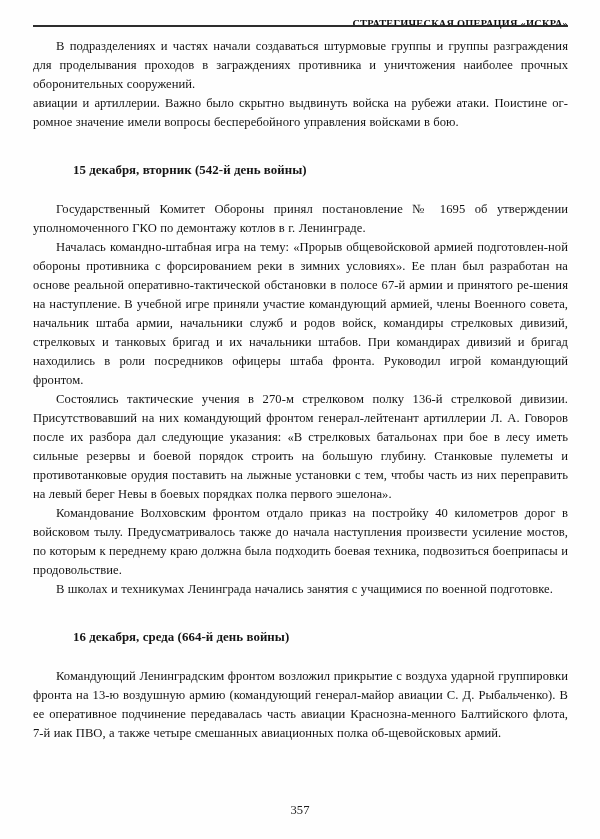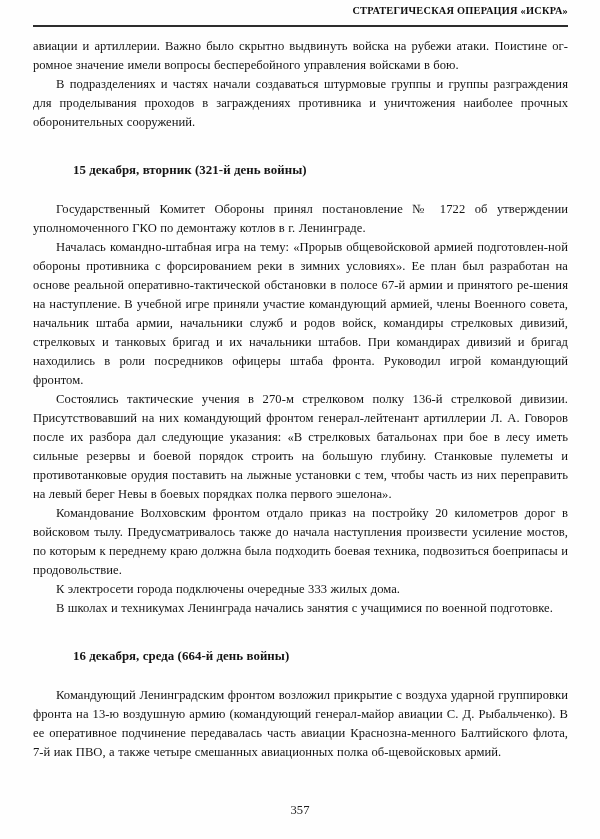--- a/index.html
+++ b/index.html
@@ -22,21 +22,21 @@
   .header-zone {
     position: absolute;
     top: 0;
     left: 33px;
     width: 535px;
     height: 30px;
   }
   .running-head {
     position: absolute;
     right: 0;
-    top: 5px;
+    top: 18px;
     font-family: "Liberation Serif", "DejaVu Serif", serif;
     font-size: 10.3px;
     font-weight: bold;
     letter-spacing: 0.25px;
     white-space: nowrap;
     color: #0d0d0d;
   }
   .header-rule {
     position: absolute;
     left: 0;
@@ -102,41 +102,40 @@
 
 <div class="page">
 
   <div class="header-zone">
     <div class="running-head">СТРАТЕГИЧЕСКАЯ ОПЕРАЦИЯ «ИСКРА»</div>
     <div class="header-rule"></div>
   </div>
 
   <div class="column">
 
+    <p class="para">В подразделениях и частях начали создаваться штурмовые группы и группы разграждения для проделывания проходов в заграждениях противника и уничтожения наиболее прочных оборонительных сооружений.</p>
+
     <p class="para no-indent">авиации и артиллерии. Важно было скрытно выдвинуть войска на рубежи атаки. Поистине ог-ромное значение имели вопросы бесперебойного управления войсками в бою.</p>
-
-    <p class="para">В подразделениях и частях начали создаваться штурмовые группы и группы разграждения для проделывания проходов в заграждениях противника и уничтожения наиболее прочных оборонительных сооружений.</p>
 
 
     <div class="gap-before-heading"></div>
 
-    <h2 class="day-heading">15 декабря, вторник (321-й день войны)</h2>
+    <h2 class="day-heading">15 декабря, вторник (542-й день войны)</h2>
 
     <div class="gap-after-heading"></div>
 
-    <p class="para">Государственный Комитет Обороны принял постановление №  1722 об утверждении уполномоченного ГКО по демонтажу котлов в г. Ленинграде.</p>
+    <p class="para">Государственный Комитет Обороны принял постановление №  1695 об утверждении уполномоченного ГКО по демонтажу котлов в г. Ленинграде.</p>
 
     <p class="para">Началась командно-штабная игра на тему: «Прорыв общевойсковой армией подготовлен-ной обороны противника с форсированием реки в зимних условиях». Ее план был разработан на основе реальной оперативно-тактической обстановки в полосе 67-й армии и принятого ре-шения на наступление. В учебной игре приняли участие командующий армией, члены Военного совета, начальник штаба армии, начальники служб и родов войск, командиры стрелковых дивизий, стрелковых и танковых бригад и их начальники штабов. При командирах дивизий и бригад находились в роли посредников офицеры штаба фронта. Руководил игрой командующий фронтом.</p>
 
     <p class="para">Состоялись тактические учения в 270-м стрелковом полку 136-й стрелковой дивизии. Присутствовавший на них командующий фронтом генерал-лейтенант артиллерии Л. А. Говоров после их разбора дал следующие указания: «В стрелковых батальонах при бое в лесу иметь сильные резервы и боевой порядок строить на большую глубину. Станковые пулеметы и противотанковые орудия поставить на лыжные установки с тем, чтобы часть из них переправить на левый берег Невы в боевых порядках полка первого эшелона».</p>
 
-    <p class="para">Командование Волховским фронтом отдало приказ на постройку 20 километров дорог в войсковом тылу. Предусматривалось также до начала наступления произвести усиление мостов, по которым к переднему краю должна была подходить боевая техника, подвозиться боеприпасы и продовольствие.</p>
+    <p class="para">Командование Волховским фронтом отдало приказ на постройку 40 километров дорог в войсковом тылу. Предусматривалось также до начала наступления произвести усиление мостов, по которым к переднему краю должна была подходить боевая техника, подвозиться боеприпасы и продовольствие.</p>
 
 
-    <p class="para last-line-natural">К электросети города подключены очередные 333 жилых дома.</p>
 
     <p class="para last-line-natural">В школах и техникумах Ленинграда начались занятия с учащимися по военной подготовке.</p>
 
     <div class="gap-before-heading"></div>
 
     <h2 class="day-heading">16 декабря, среда (664-й день войны)</h2>
 
     <div class="gap-after-heading"></div>
 
     <p class="para">Командующий Ленинградским фронтом возложил прикрытие с воздуха ударной группировки фронта на 13-ю воздушную армию (командующий генерал-майор авиации С. Д. Рыбальченко). В ее оперативное подчинение передавалась часть авиации Краснозна-менного Балтийского флота, 7-й иак ПВО, а также четыре смешанных авиационных полка об-щевойсковых армий.</p>

